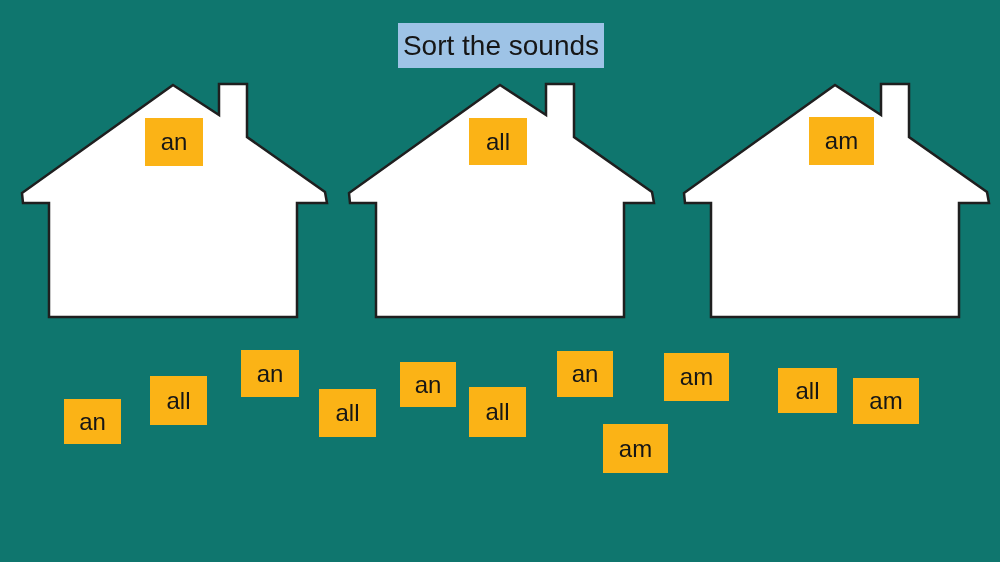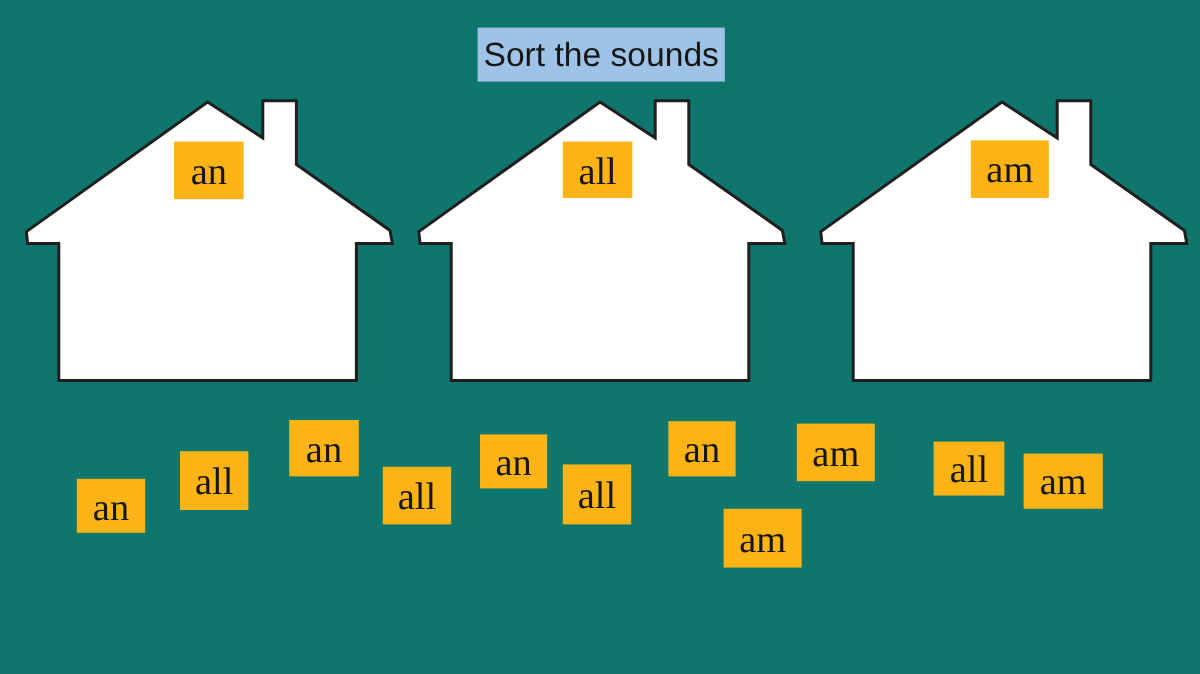--- a/index.html
+++ b/index.html
@@ -39,25 +39,24 @@
     stroke: var(--outline-black, #1F1F1F);
     stroke-width: 2.5;
     stroke-linejoin: miter;
   }
   .tile {
     position: absolute;
     background: var(--tile-orange, #FBB316);
     display: flex;
     align-items: center;
     justify-content: center;
-    font-size: 32px;
+    font-size: 24px;
     color: var(--text-black, #161616);
     line-height: 1;
     user-select: none;
-    font-family: Liberation Serif, serif;
   }
   .house-label-an  { left: 145px; top: 118px; width: 58px; height: 48px; }
   .house-label-all { left: 469px; top: 118px; width: 58px; height: 47px; }
   .house-label-am  { left: 809px; top: 117px; width: 65px; height: 48px; }
 </style>
 </head>
 <body>
 
 <div id="canvas">
 

